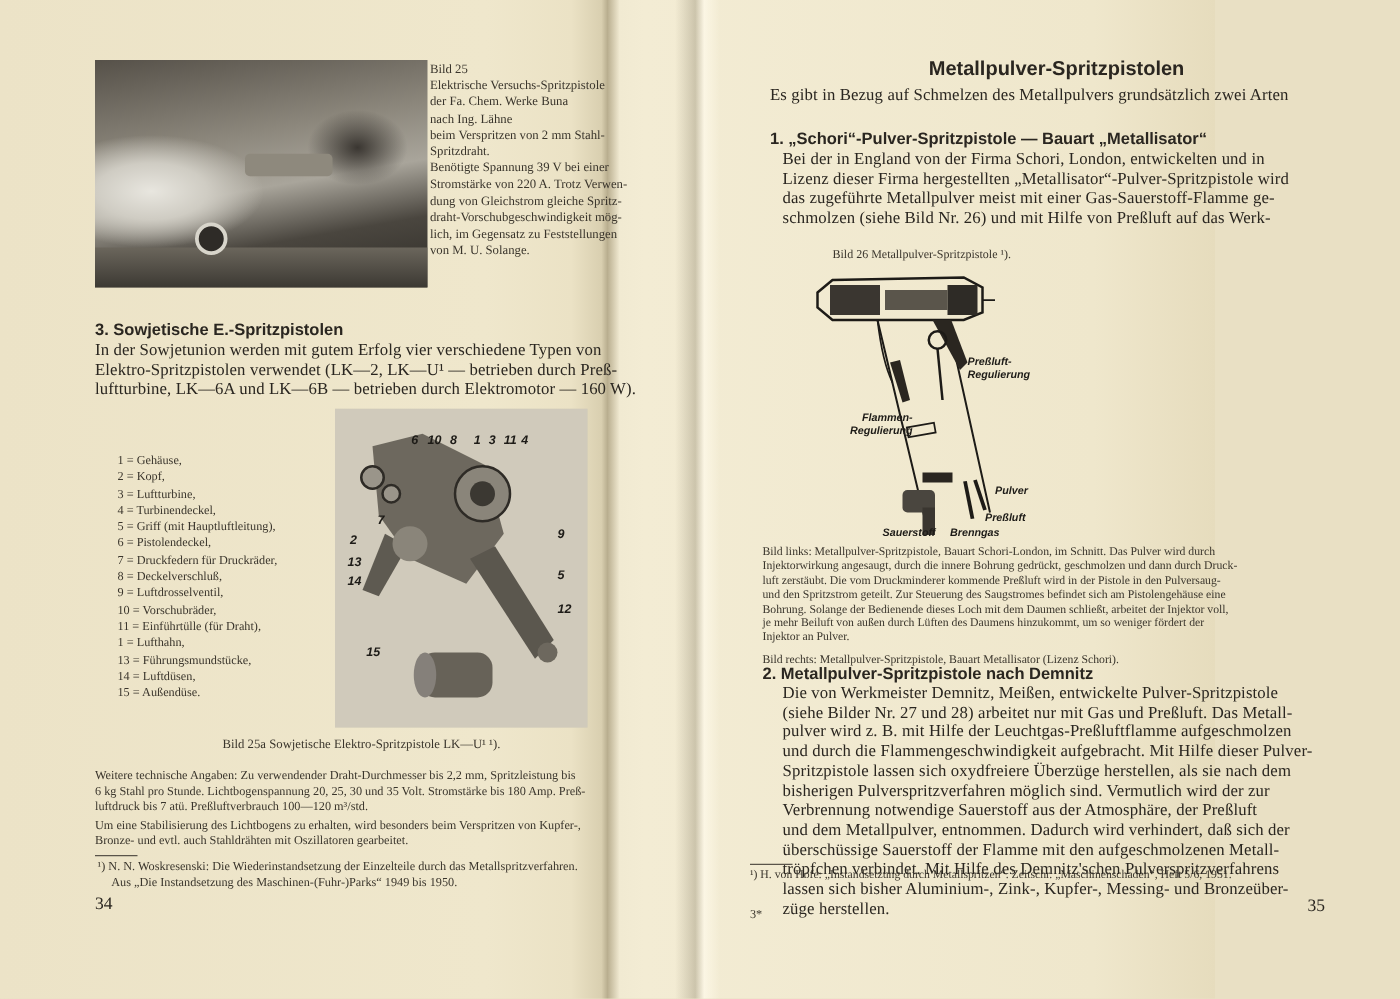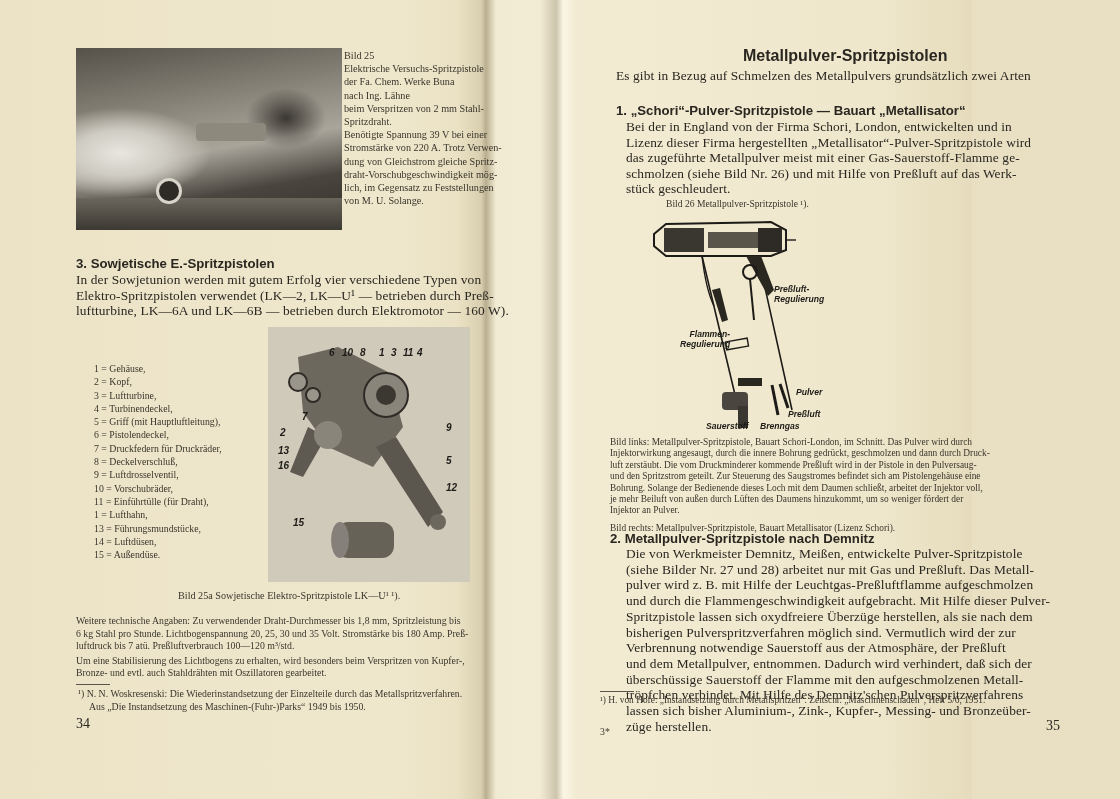--- a/index.html
+++ b/index.html
@@ -116,31 +116,31 @@
       <span class="part-label" style="left:61px; top:20px;">6</span>
       <span class="part-label" style="left:74px; top:20px;">10</span>
       <span class="part-label" style="left:92px; top:20px;">8</span>
       <span class="part-label" style="left:111px; top:20px;">1</span>
       <span class="part-label" style="left:123px; top:20px;">3</span>
       <span class="part-label" style="left:135px; top:20px;">11</span>
       <span class="part-label" style="left:149px; top:20px;">4</span>
       <span class="part-label" style="left:178px; top:95px;">9</span>
       <span class="part-label" style="left:12px; top:100px;">2</span>
       <span class="part-label" style="left:10px; top:118px;">13</span>
-      <span class="part-label" style="left:10px; top:133px;">16</span>
+      <span class="part-label" style="left:10px; top:133px;">14</span>
       <span class="part-label" style="left:178px; top:128px;">5</span>
       <span class="part-label" style="left:178px; top:155px;">12</span>
       <span class="part-label" style="left:25px; top:190px;">15</span>
       <span class="part-label" style="left:34px; top:84px;">7</span>
     </div>
 
     <div class="abs cap-small" style="left:178px; top:589px;">Bild 25a   Sowjetische Elektro-Spritzpistole LK—U¹ ¹).</div>
 
     <div class="abs footnote" style="left:76px; top:615px; width:455px; text-align:justify;">
-      <div>Weitere technische Angaben: Zu verwendender Draht-Durchmesser bis 1,8 mm, Spritzleistung bis</div>
+      <div>Weitere technische Angaben: Zu verwendender Draht-Durchmesser bis 2,2 mm, Spritzleistung bis</div>
       <div>6 kg Stahl pro Stunde. Lichtbogenspannung 20, 25, 30 und 35 Volt. Stromstärke bis 180 Amp. Preß-</div>
       <div>luftdruck bis 7 atü. Preßluftverbrauch 100—120 m³/std.</div>
       <div style="margin-top:2px;">Um eine Stabilisierung des Lichtbogens zu erhalten, wird besonders beim Verspritzen von Kupfer-,</div>
       <div>Bronze- und evtl. auch Stahldrähten mit Oszillatoren gearbeitet.</div>
     </div>
 
     <div class="abs footrule" style="left:76px; top:684px;"></div>
     <div class="abs footnote" style="left:78px; top:688px; width:450px;">
       <div>¹) N. N. Woskresenski: Die Wiederinstandsetzung der Einzelteile durch das Metallspritzverfahren.</div>
       <div style="padding-left:11px;">Aus „Die Instandsetzung des Maschinen-(Fuhr-)Parks“ 1949 bis 1950.</div>
@@ -158,21 +158,20 @@
       <div>Es gibt in Bezug auf Schmelzen des Metallpulvers grundsätzlich zwei Arten</div>
     </div>
 
     <div class="abs" style="left:53px; top:103px; font-size:13.2px; font-family:'Liberation Sans',sans-serif; font-weight:bold;">1. „Schori“-Pulver-Spritzpistole — Bauart „Metallisator“</div>
 
     <div class="abs body" style="left:63px; top:119px; width:440px;">
       <div>Bei der in England von der Firma Schori, London, entwickelten und in</div>
       <div>Lizenz dieser Firma hergestellten „Metallisator“-Pulver-Spritzpistole wird</div>
       <div>das zugeführte Metallpulver meist mit einer Gas-Sauerstoff-Flamme ge-</div>
       <div>schmolzen (siehe Bild Nr. 26) und mit Hilfe von Preßluft auf das Werk-</div>
-      <div>stück geschleudert.</div>
     </div>
 
     <div class="abs cap-small" style="left:103px; top:197px; font-size:9.6px;">Bild 26  Metallpulver-Spritzpistole ¹).</div>
 
     <div class="abs" style="left:83px; top:210px; width:220px; height:222px;">
       <svg width="220" height="222" viewBox="0 0 220 222">
 
         <path class="stroke" d="M8,24 L20,14 L125,12 L140,20 L140,40 L125,46 L20,46 L8,36 Z" style="stroke-width:2"></path>
         <rect x="18" y="18" width="40" height="24" fill="#3a3630"></rect>
         <rect x="62" y="22" width="50" height="16" fill="#5a554b"></rect>

